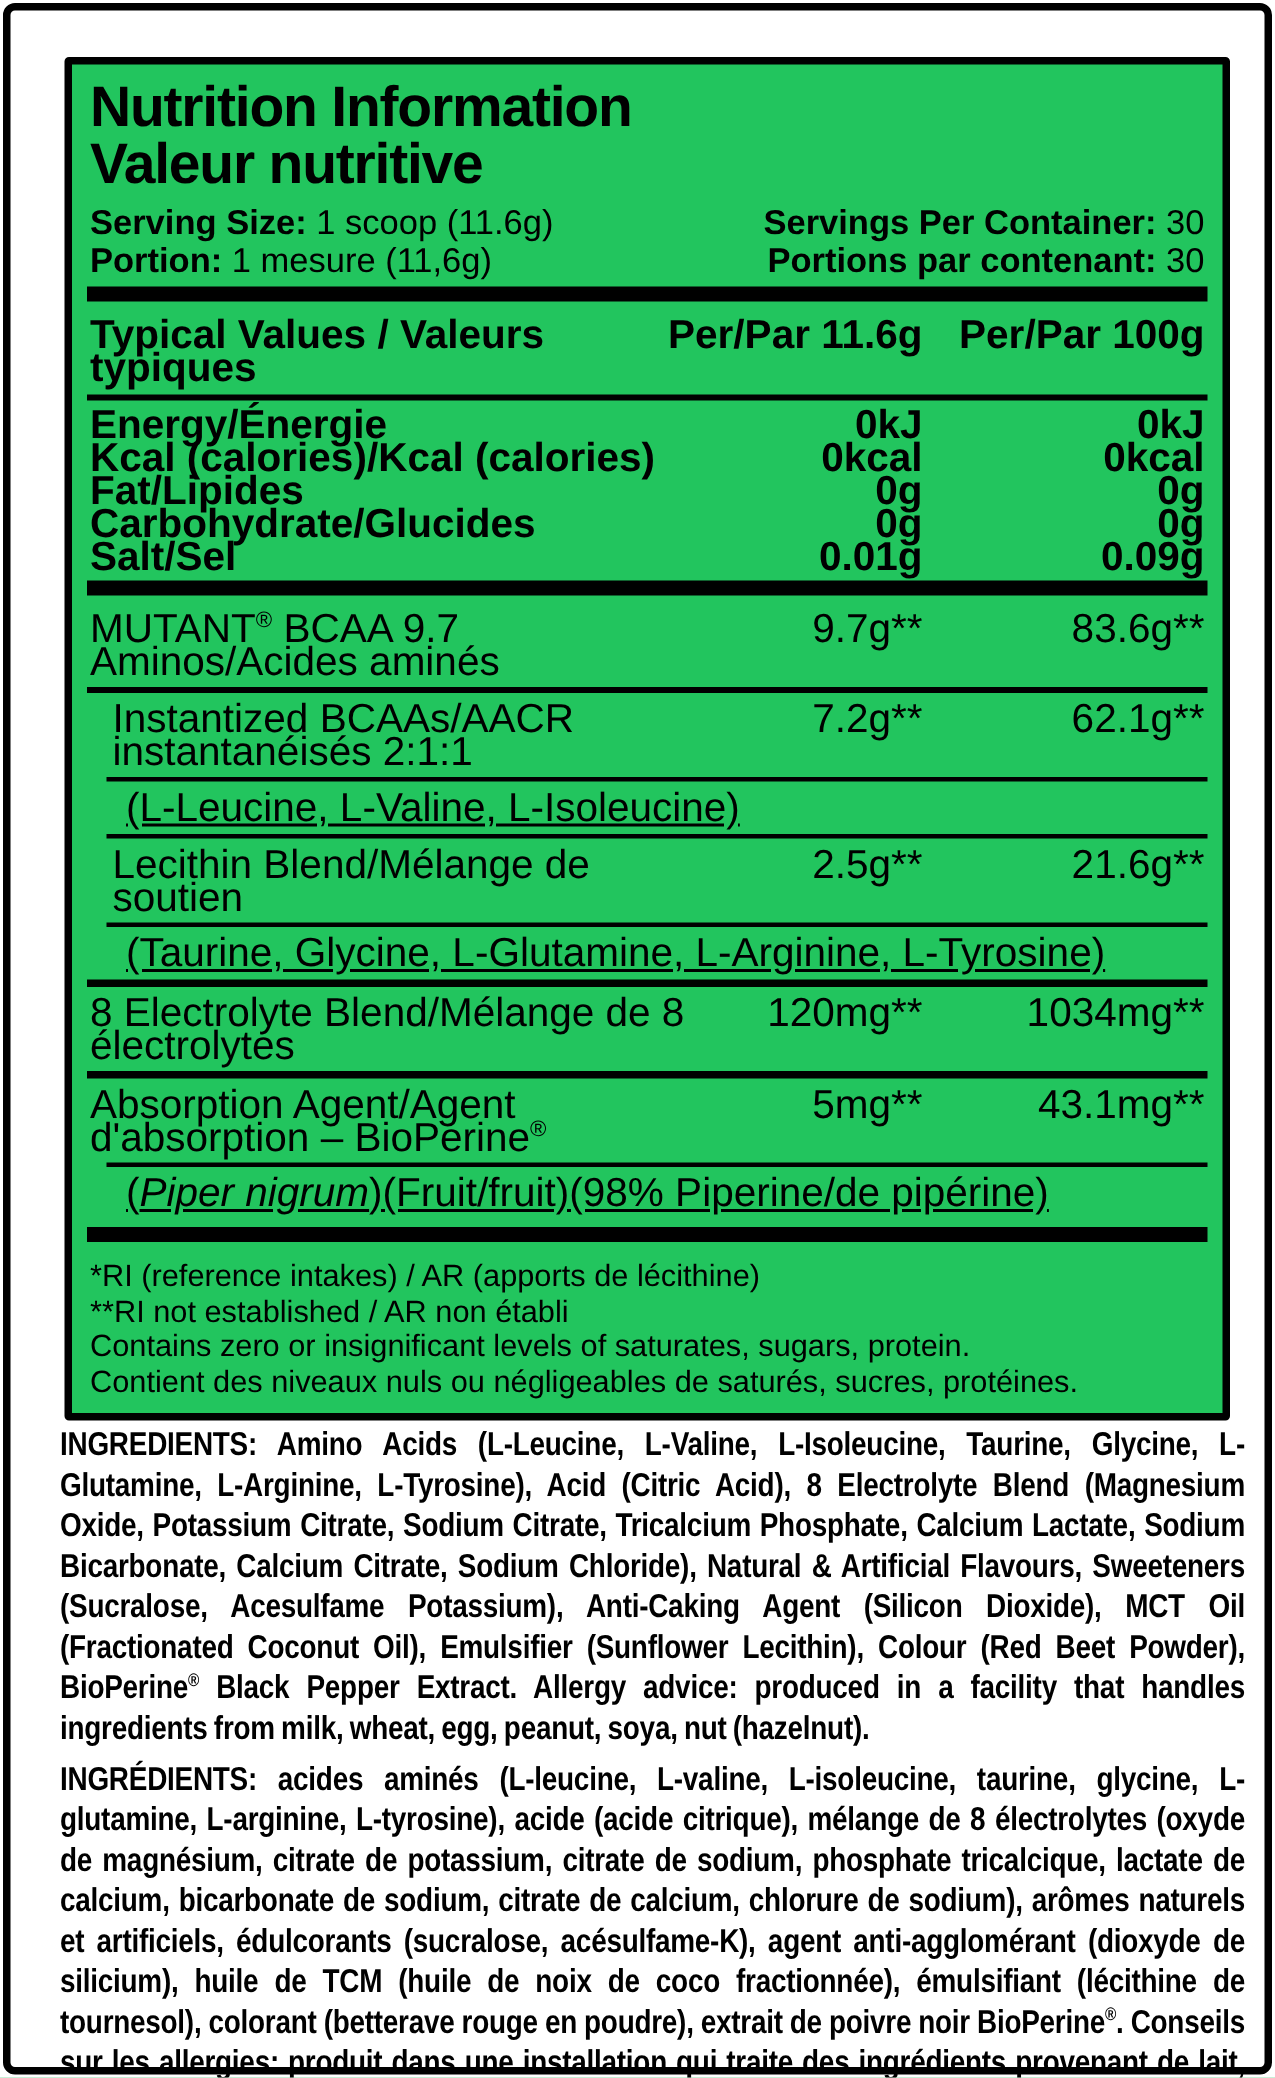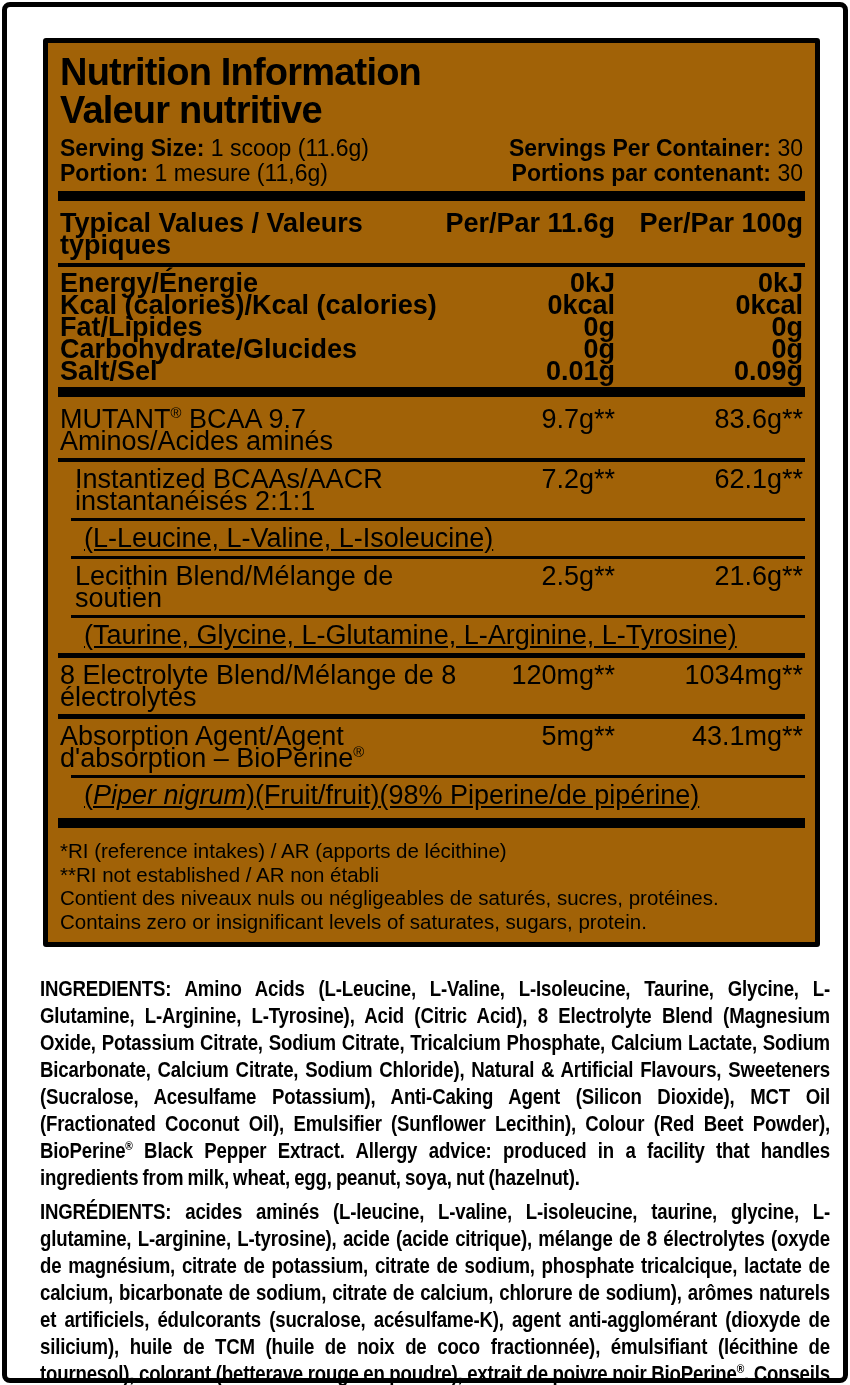--- a/index.html
+++ b/index.html
@@ -19,21 +19,21 @@
     background: #fff;
   }
   
   .panel {
     box-sizing: border-box;
     width: 777px;
     margin: 31px 0 0 36px;
     border: 5px solid #000;
     border-radius: 3px;
     padding: 8px 10px 9px 10px;
-    background: #a16207;
+    background: #22c55e;
   }
   .title {
     font-weight: bold;
     font-size: 38px;
     line-height: 38px;
     letter-spacing: -0.8px;
     margin: 2px 0 7px 2px;
   }
   .serving-row {
     display: flex;
@@ -69,21 +69,21 @@
     font-size: 55%;
     vertical-align: super;
     line-height: 0;
   }
   .footnotes {
     font-size: 20.5px;
     line-height: 23.5px;
     padding: 6px 2px 0 2px;
   }
   
-  .ing-wrap { margin: 28px 0 0 33px; width: 790px; }
+  .ing-wrap { margin: 2px 0 0 33px; width: 790px; }
   .ing-wrap.fr { margin-top: 7px; }
   .ing {
     width: 934px;
     transform: scaleX(0.8458);
     transform-origin: 0 0;
     text-align: justify;
     font-weight: bold;
     font-size: 22px;
     line-height: 27px;
     letter-spacing: -0.2px;
@@ -199,22 +199,22 @@
 
     <div class="row comp-row">
       <span class="lbl ind2"><span>(</span><span class="i">Piper nigrum</span><span>)(Fruit/fruit)(98% Piperine/de pipérine)</span></span>
     </div>
 
     <div class="bar"></div>
 
     <div class="footnotes">
       <div>*RI (reference intakes) / AR (apports de lécithine)</div>
       <div>**RI not established / AR non établi</div>
+      <div>Contains zero or insignificant levels of saturates, sugars, protein.</div>
       <div>Contient des niveaux nuls ou négligeables de saturés, sucres, protéines.</div>
-      <div>Contains zero or insignificant levels of saturates, sugars, protein.</div>
     </div>
 
   </section>
 
   <div class="ing-wrap en">
     <p class="ing"><span>INGREDIENTS: Amino Acids (L-Leucine, L-Valine, L-Isoleucine, Taurine, Glycine, L-Glutamine, L-Arginine, L-Tyrosine), Acid (Citric Acid), 8 Electrolyte Blend (Magnesium Oxide, Potassium Citrate, Sodium Citrate, Tricalcium Phosphate, Calcium Lactate, Sodium Bicarbonate, Calcium Citrate, Sodium Chloride), Natural &amp; Artificial Flavours, Sweeteners (Sucralose, Acesulfame Potassium), Anti-Caking Agent (Silicon Dioxide), MCT Oil (Fractionated Coconut Oil), Emulsifier (Sunflower Lecithin), Colour (Red Beet Powder), BioPerine</span><sup>®</sup><span> Black Pepper Extract. Allergy advice: produced in a facility that handles ingredients from milk, wheat, egg, peanut, soya, nut (hazelnut).</span></p>
   </div>
 
   <div class="ing-wrap fr">
     <p class="ing"><span>INGRÉDIENTS: acides aminés (L-leucine, L-valine, L-isoleucine, taurine, glycine, L-glutamine, L-arginine, L-tyrosine), acide (acide citrique), mélange de 8 électrolytes (oxyde de magnésium, citrate de potassium, citrate de sodium, phosphate tricalcique, lactate de calcium, bicarbonate de sodium, citrate de calcium, chlorure de sodium), arômes naturels et artificiels, édulcorants (sucralose, acésulfame-K), agent anti-agglomérant (dioxyde de silicium), huile de TCM (huile de noix de coco fractionnée), émulsifiant (lécithine de tournesol), colorant (betterave rouge en poudre), extrait de poivre noir BioPerine</span><sup>®</sup><span>. Conseils sur les allergies: produit dans une installation qui traite des ingrédients provenant de lait, de blé, d'œufs, d’arachides, de soya, de noix (noisettes).</span></p>

